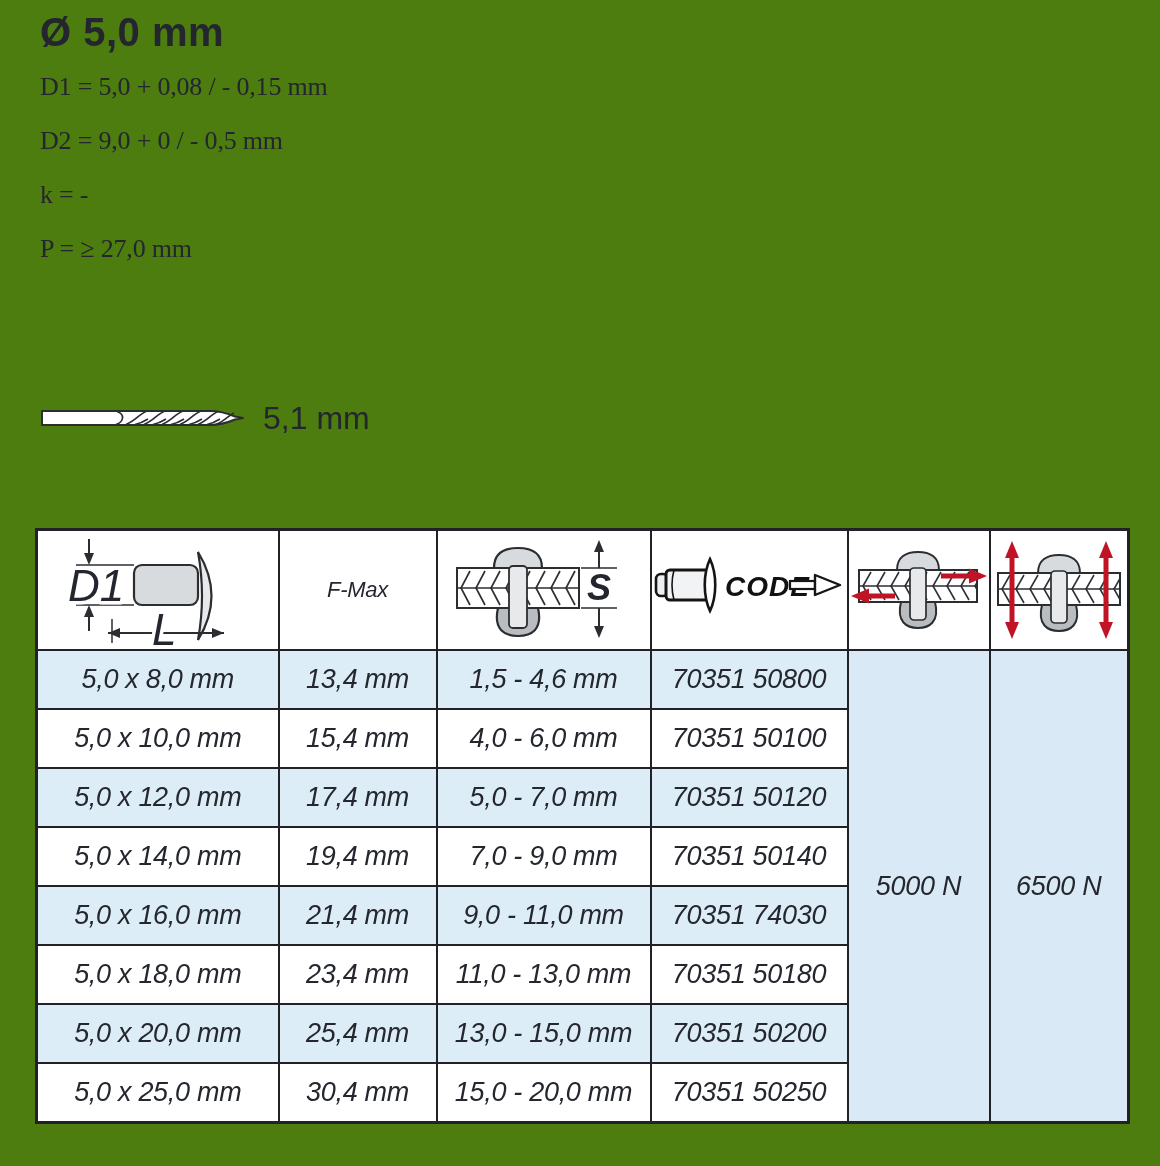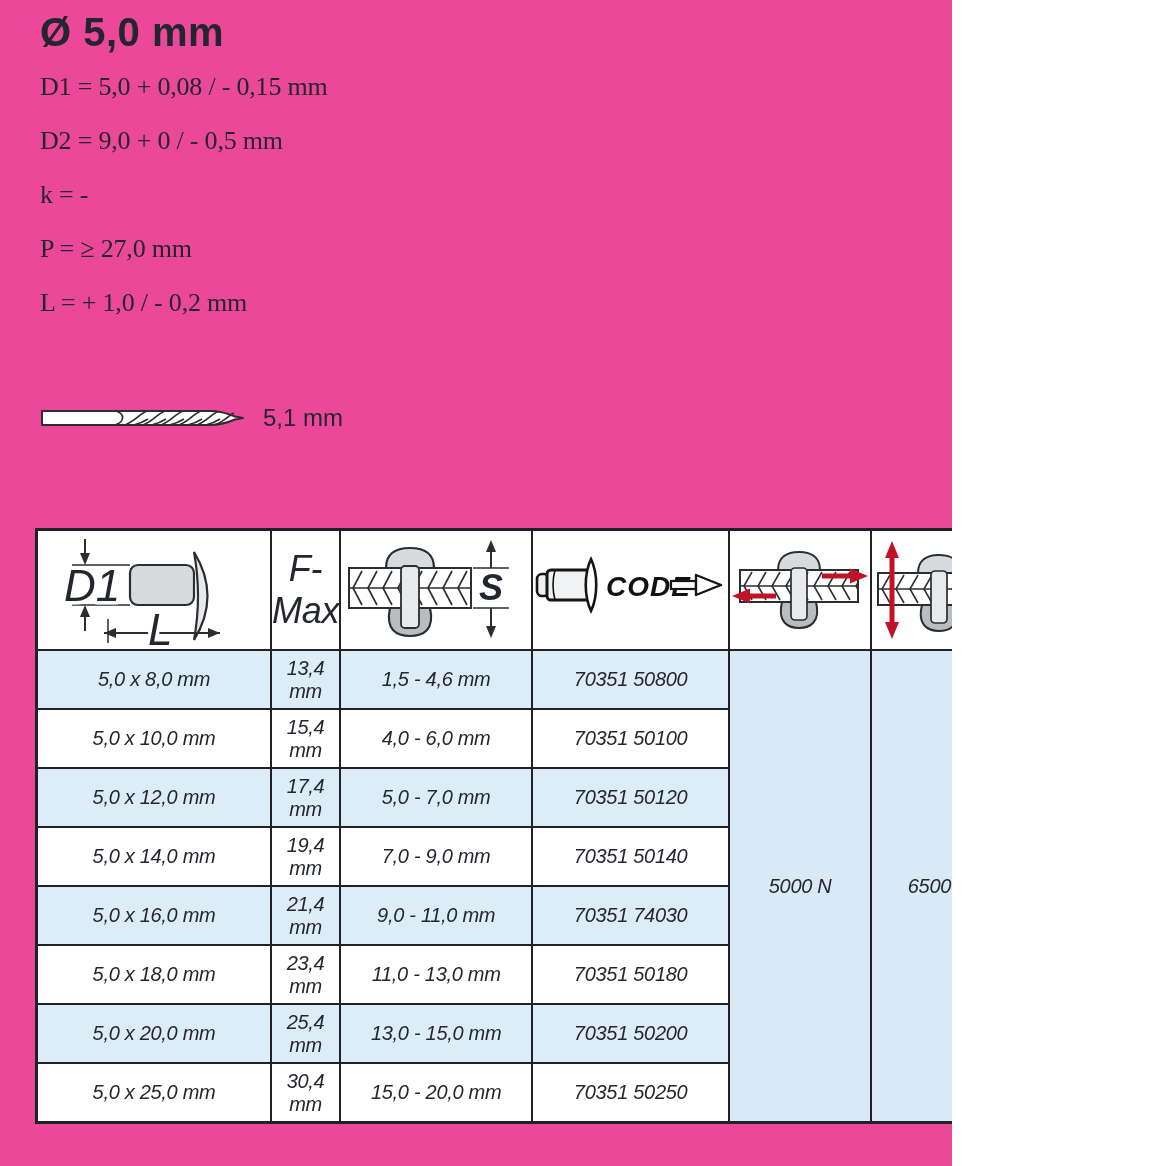--- a/index.html
+++ b/index.html
@@ -1,55 +1,54 @@
 <!DOCTYPE html>
 <html><head>
 <meta charset="utf-8">
 <style>
   html,body{margin:0;padding:0;background:#ffffff;}
   .page{
-    position:relative;width:952px;height:1166px;background:#ec4899;
+    position:relative;width:1160px;height:1166px;background:#4d7c0f;
     font-family:"Liberation Sans","DejaVu Sans",sans-serif;color:#24272e;
     overflow:hidden;
   }
   .title{
     position:absolute;left:40px;top:10px;
     font-size:40px;font-weight:700;letter-spacing:0.5px;color:#23262e;
   }
   .specs{position:absolute;left:40px;top:72px;}
   .spec-line{height:54px;font-size:26px;letter-spacing:-0.2px;color:#23262e;font-family:Liberation Serif, serif;}
   .drill{position:absolute;left:40px;top:400px;height:36px;display:flex;align-items:center;gap:18px;}
-  .drill-label{font-size:24px;color:#23262e;}
+  .drill-label{font-size:32px;color:#23262e;}
 
   .tablewrap{position:absolute;left:35px;top:528px;}
   table.spec{border-collapse:collapse;table-layout:fixed;border:3px solid #202227;}
   table.spec td{border:2px solid #202227;text-align:center;vertical-align:middle;padding:0;overflow:hidden;font-style:italic;}
   tr.hdr td{height:118px;background:#ffffff;}
-  tr.row td{height:57px;font-size:20px;letter-spacing:-0.3px;}
+  tr.row td{height:57px;font-size:27px;letter-spacing:-0.3px;}
   td.c-blue{background:#ddedf8;}
   td.c-white{background:#ffffff;}
   td.strength{background:#d9e9f5;font-size:28px;margin-top:22px;}
-  .fmax-label{font-size:36px;letter-spacing:-0.3px;}
+  .fmax-label{font-size:22px;letter-spacing:-0.3px;}
   .hdr-diagram{display:flex;align-items:center;justify-content:center;height:100%;}
   svg text{font-family:"Liberation Sans","DejaVu Sans",sans-serif;}
   .halo{paint-order:stroke;stroke:#ffffff;stroke-width:7px;stroke-linejoin:round;}
 </style>
 </head>
 <body>
 
 <div class="page">
 
   <div class="title">Ø 5,0 mm</div>
 
   <div class="specs">
     <div class="spec-line">D1 = 5,0 + 0,08 / - 0,15 mm</div>
     <div class="spec-line">D2 = 9,0 + 0 / - 0,5 mm</div>
     <div class="spec-line">k = -</div>
     <div class="spec-line">P = ≥ 27,0 mm</div>
-    <div class="spec-line">L = + 1,0 / - 0,2 mm</div>
   </div>
 
   <div class="drill">
     <svg width="205" height="26" viewBox="0 0 205 26">
       <path d="M2 6 H170 C181 6 189 9 195 11.5 L203 13 L195 14.5 C189 17 181 20 170 20 H2 Z" fill="#ffffff" stroke="#2b2d31" stroke-width="2" stroke-linejoin="round"></path>
       <g fill="none" stroke="#2b2d31" stroke-width="1.7">
         <path d="M76 19.5 C84 17 85 9 77 6.5"></path>
         <path d="M86 19.5 C95 16 99 9.5 106 6.5"></path>
         <path d="M104 19.5 C113 16 117 9.5 124 6.5"></path>
         <path d="M122 19.5 C131 16 135 9.5 142 6.5"></path>

